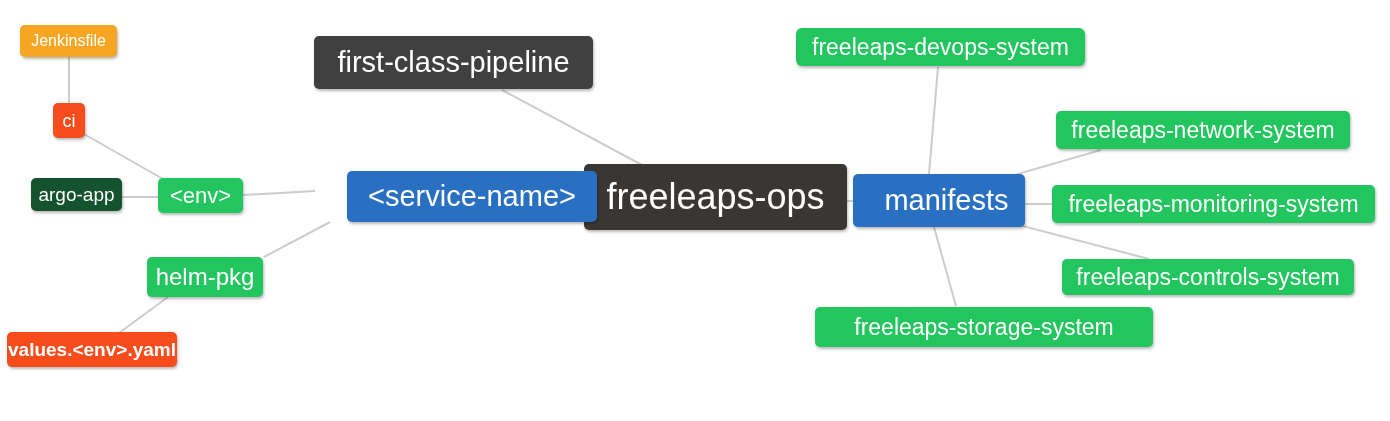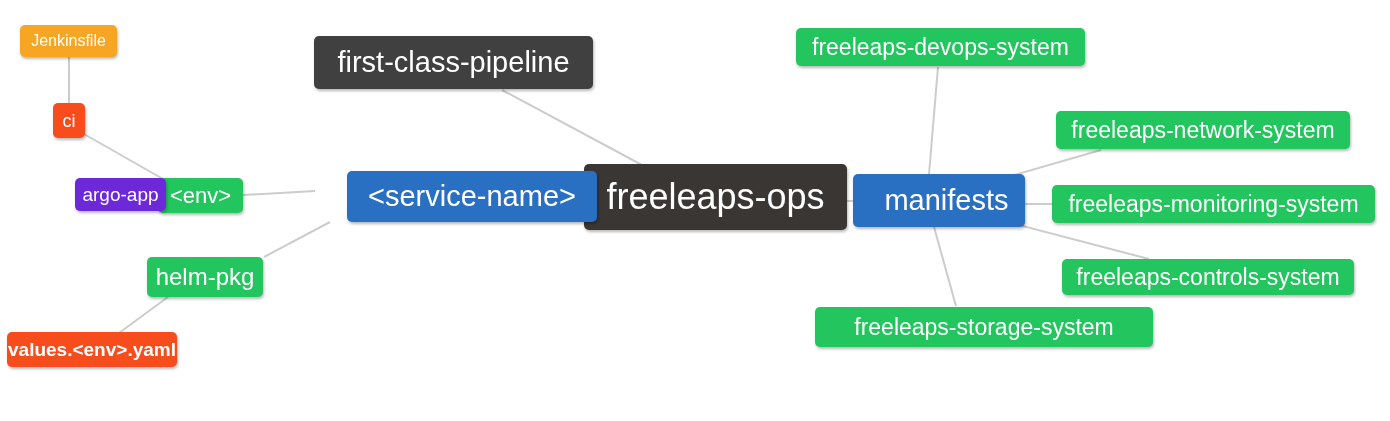--- a/index.html
+++ b/index.html
@@ -72,33 +72,33 @@
       </div>
       <div class="node" style="left: 853px; top: 174px; width: 157px; height: 53px; font-size: 29px; background: rgb(42, 112, 194); padding-left: 15px;">
         <span>manifests</span>
       </div>
       <div class="node" style="left: 158px; top: 178px; width: 85px; height: 35px; font-size: 22px; background: rgb(34, 197, 94);">
         <span>&lt;env&gt;</span>
       </div>
       <div class="node" style="left: 147px; top: 257px; width: 116px; height: 40px; font-size: 24px; background: rgb(34, 197, 94);">
         <span>helm-pkg</span>
       </div>
-      <div class="node" style="left: 31px; top: 178px; width: 91px; height: 33px; font-size: 19px; background: #6d28d9; margin-left: 44px;">
+      <div class="node" style="left: 31px; top: 178px; width: 91px; height: 33px; font-size: 19px; background: #14532d;">
         <span>argo-app</span>
       </div>
       <div class="node" style="left: 53px; top: 103px; width: 32px; height: 35px; font-size: 18px; background: rgb(247, 76, 28);">
         <span>ci</span>
       </div>
       <div class="node" style="left: 7px; top: 332px; width: 170px; height: 35px; font-size: 19px; background: rgb(247, 76, 28); font-weight: bold;">
         <span>values.&lt;env&gt;.yaml</span>
       </div>
       <div class="node" style="left: 20px; top: 25px; width: 97px; height: 32px; font-size: 16px; background: rgb(246, 166, 35);">
         <span>Jenkinsfile</span>
       </div>
-      <div class="node" style="left: 796px; top: 28px; width: 289px; height: 38px; font-size: 23px; background: rgb(34, 197, 94);">
+      <div class="node" style="left: 796px; top: 28px; width: 289px; height: 38px; font-size: 23px; background: rgb(34, 197, 94); border-radius: 6px;">
         <span>freeleaps-devops-system</span>
       </div>
       <div class="node" style="left: 1056px; top: 111px; width: 294px; height: 38px; font-size: 23px; background: rgb(34, 197, 94);">
         <span>freeleaps-network-system</span>
       </div>
       <div class="node" style="left: 1052px; top: 185px; width: 323px; height: 38px; font-size: 23px; background: rgb(34, 197, 94);">
         <span>freeleaps-monitoring-system</span>
       </div>
       <div class="node" style="left: 1062px; top: 259px; width: 292px; height: 36px; font-size: 23px; background: rgb(34, 197, 94);">
         <span>freeleaps-controls-system</span>

